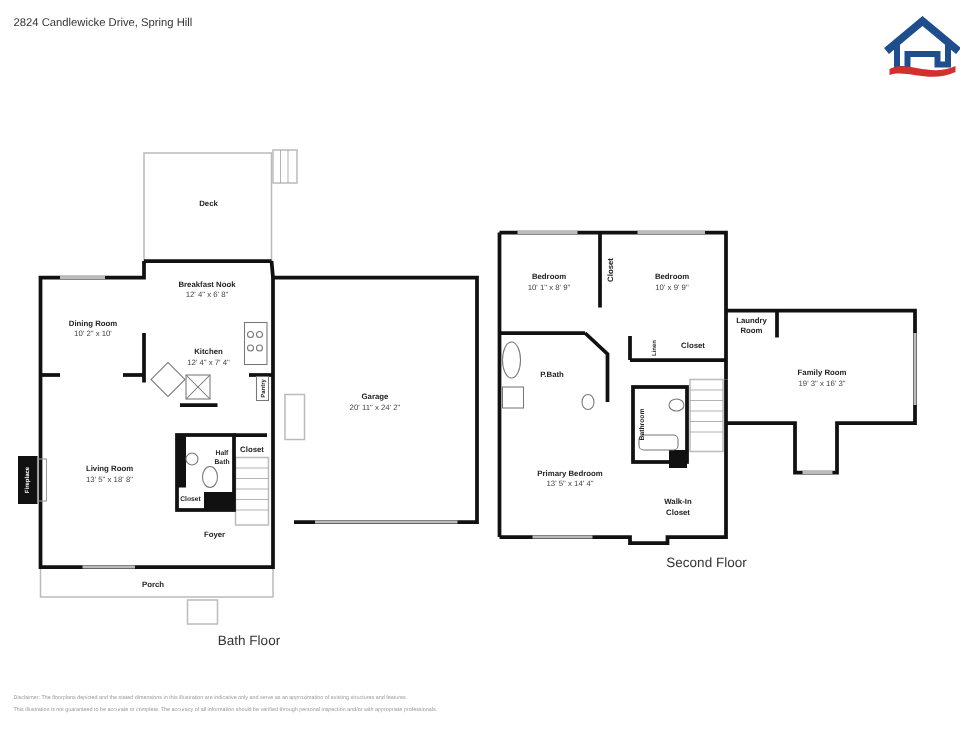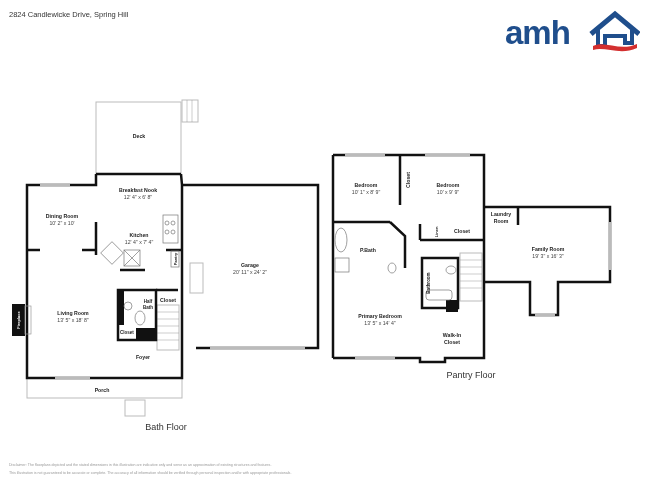--- a/index.html
+++ b/index.html
@@ -14,21 +14,20 @@
   .floor-title { position:absolute; font-size:9px; color:#333; transform:translateX(-50%); }
   .disc { position:absolute; left:9px; font-size:3.6px; color:#999; white-space:nowrap; }
   .vert { transform:translate(-50%,-50%) rotate(-90deg); }
 </style>
 </head>
 <body>
 
 <div class="addr">2824 Candlewicke Drive, Spring Hill</div>
 
 <div class="logo">
-  <span class="logo-text" style="color:#1f4e8c;">amh</span>
   <svg width="135" height="42" style="position:absolute;left:0;top:0;">
     <polyline points="86,24 110,4 134,24" fill="none" stroke="#1f4e8c" stroke-width="5"></polyline>
     <polyline points="93,20 93,36 100,36 100,26 120,26 120,33 127,33 127,20" fill="none" stroke="#1f4e8c" stroke-width="4"></polyline>
     <path d="M 88 36 C 100 30, 115 42, 132 34 L 132 38 C 115 46, 100 36, 88 40 Z" fill="#d32f2f"></path>
   </svg>
 </div>
 
 <svg class="plan" viewBox="0 0 650 488">
   <g fill="none" stroke="#bbb" stroke-width="1">
 
@@ -180,16 +179,16 @@
 <div class="lbl" style="left:368px;top:247px;">
     <b>P.Bath</b>
   </div>
 <div class="lbl vert" style="left:428px;top:283px;font-size:4.5px;">
     <b>Bathroom</b>
   </div>
 <div class="lbl" style="left:380px;top:313px;"><b>Primary Bedroom</b><span class="dim">13' 5" x 14' 4"</span></div>
 <div class="lbl" style="left:452px;top:332px;white-space:normal;width:22px;">
     <b>Walk-In Closet</b>
   </div>
-<div class="floor-title" style="left:471px;top:370px;">Pantry Floor</div>
+<div class="floor-title" style="left:471px;top:370px;">Second Floor</div>
 
 <div class="disc" style="top:463px;">Disclaimer: The floorplans depicted and the stated dimensions in this illustration are indicative only and serve as an approximation of existing structures and features.</div>
 <div class="disc" style="top:471px;">This illustration is not guaranteed to be accurate or complete. The accuracy of all information should be verified through personal inspection and/or with appropriate professionals.</div>
 
 </body></html>

